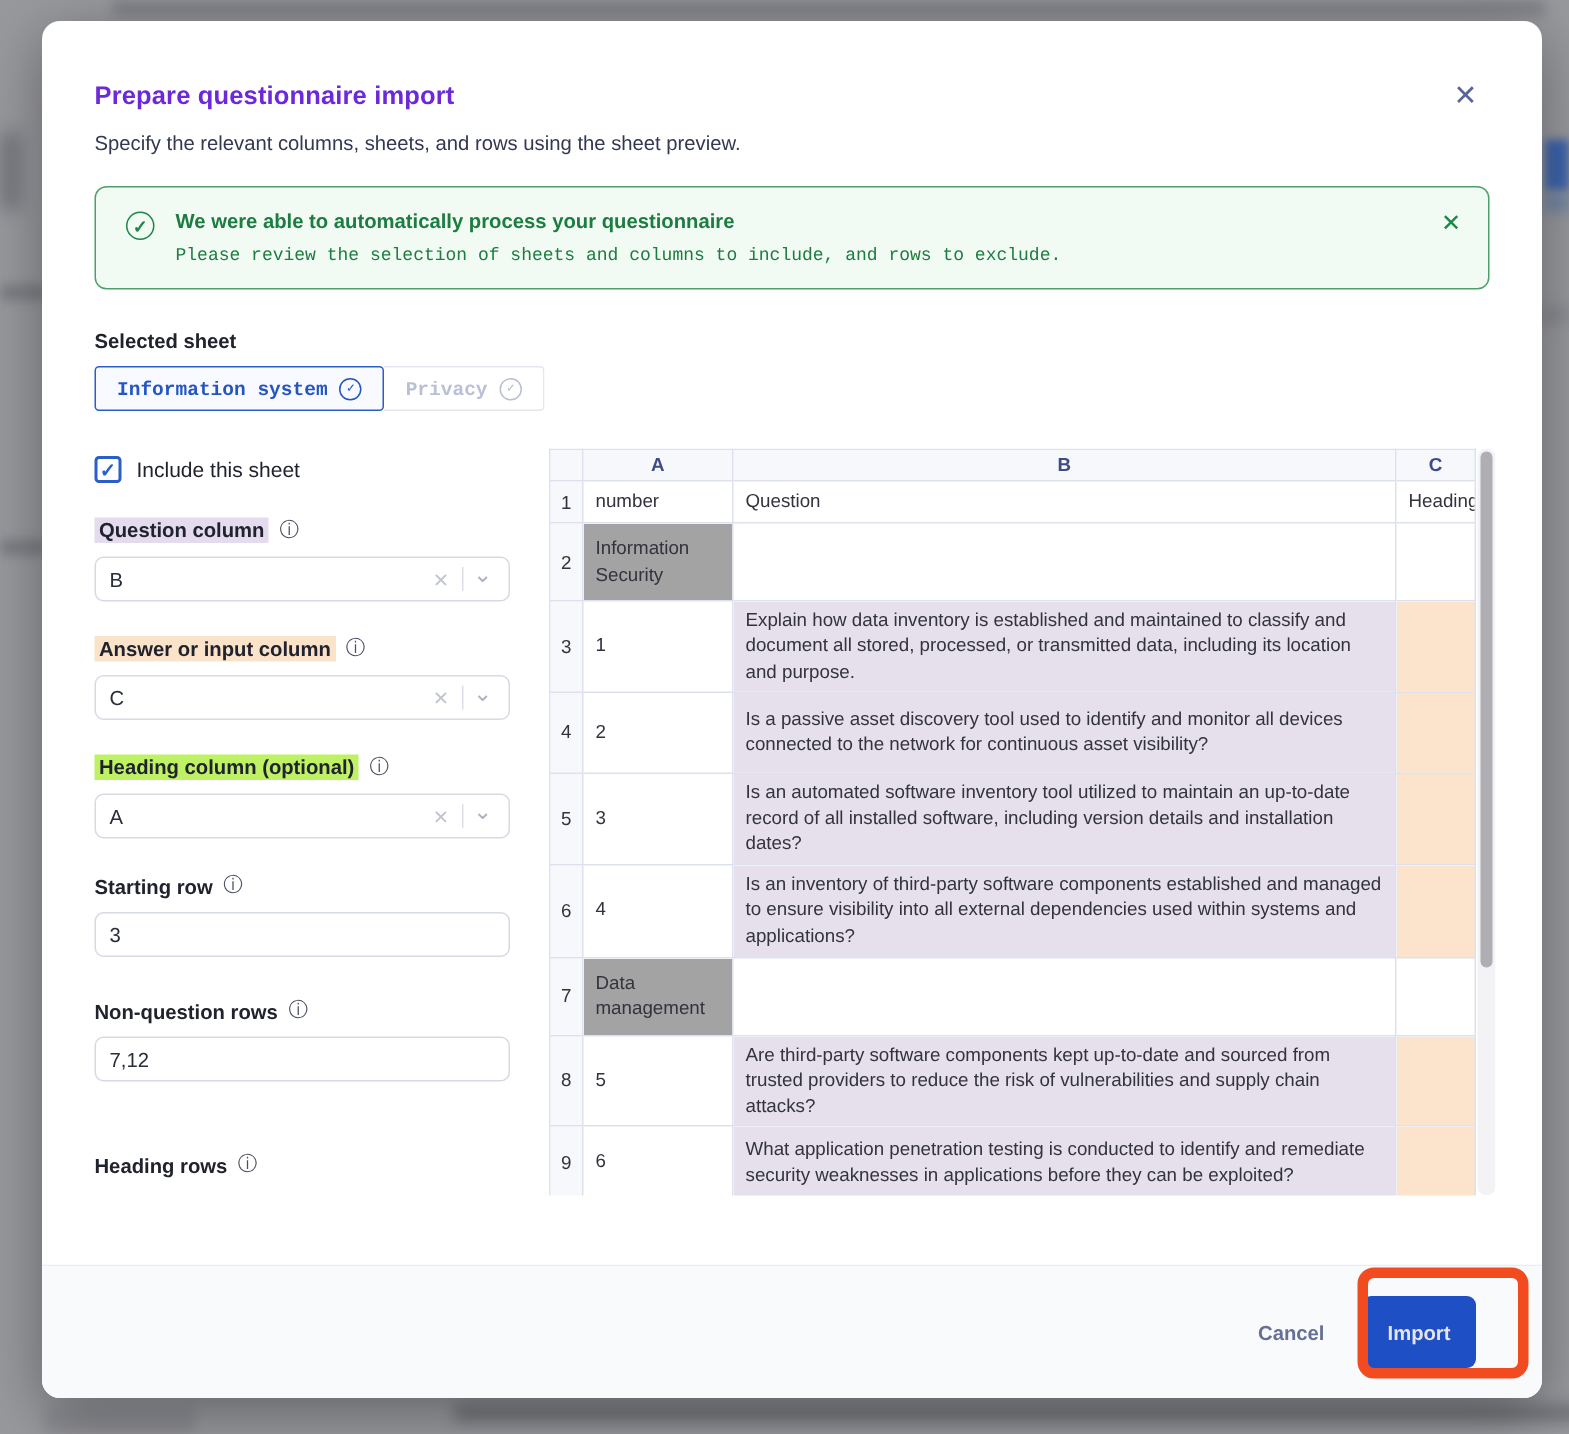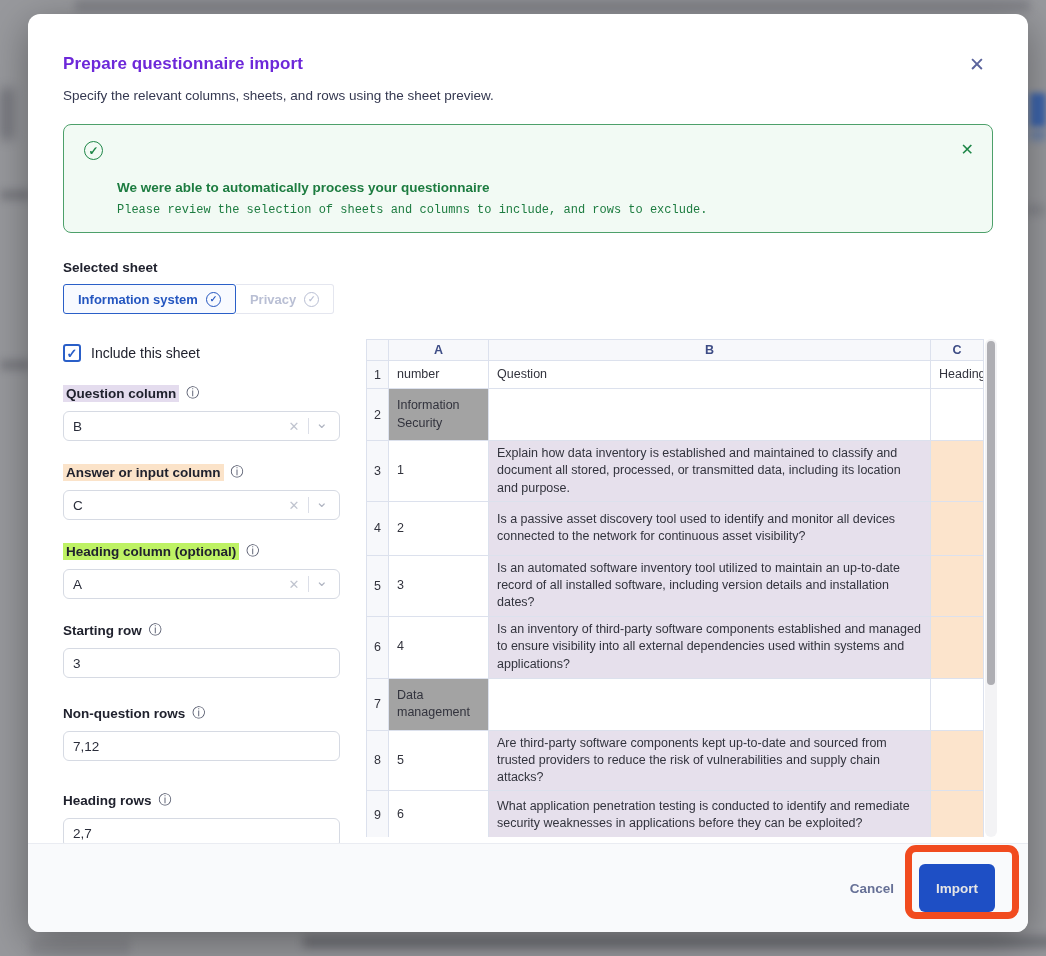--- a/index.html
+++ b/index.html
@@ -39,28 +39,28 @@
   .banner {
     margin-top:21px; border:1px solid #4da06a; background:#f2faf4;
     border-radius:8px; padding:15px 18px 15px 20px;
     display:flex; align-items:flex-start;
   }
   .banner-check {
     width:19px; height:19px; border:1.6px solid #1e8647; border-radius:50%;
     color:#1e8647; font-size:12px; font-weight:700;
     display:flex; align-items:center; justify-content:center; flex:0 0 auto; margin-top:1px;
   }
-  .banner-text { margin-left:14px; flex:1;margin-top:40px; }
+  .banner-text { margin-left:14px; flex:1; }
   .banner-title { font-size:13.5px; font-weight:700; color:#1d7c40; }
   .banner-sub   { font-size:12px; color:#1d7c40; margin-top:8px;font-family:Liberation Mono, monospace; }
   .banner-close { color:#1e8647; font-size:16px; cursor:pointer; line-height:1; margin-top:2px; }
 
   
   .section-label { margin-top:27px; font-size:13.5px; font-weight:700; color:#20222e; }
-  .tabs { margin-top:9px; display:flex; }
+  .tabs { margin-top:9px; display:flex;font-family:Liberation Mono, monospace; }
   .tab {
     height:30px; display:flex; align-items:center; gap:8px;
     padding:0 14px; font-size:13px; font-weight:700; cursor:pointer;
     border:1px solid #e4e6ef; background:#fff; color:#b9bfd4;
   }
   .tab .tab-check {
     width:15px; height:15px; border:1.4px solid currentColor; border-radius:50%;
     font-size:9px; display:flex; align-items:center; justify-content:center;
   }
   .tab.selected { border:1px solid #2a5fc8; background:#f8faff; color:#2456c0; border-radius:3px; z-index:2; }
@@ -74,22 +74,22 @@
   .checkbox-row { display:flex; align-items:center; margin-top:5px; }
   .checkbox {
     width:18px; height:18px; border:2px solid #2a5fc8; border-radius:3px; background:#fff;
     color:#2a5fc8; font-size:13px; font-weight:700;
     display:flex; align-items:center; justify-content:center; cursor:pointer;
   }
   .checkbox-label { margin-left:10px; font-size:14px; color:#20222e; }
 
   .field { margin-top:22px; }
   .field.gap-lg { margin-top:26px; }
-  .field.gap-xl { margin-top:30px; }
-  .field-label { font-size:13.5px; font-weight:700; color:#20222e; display:flex; align-items:center; gap:7px; }
+  .field.gap-xl { margin-top:46px; }
+  .field-label { font-size:13.5px; font-weight:700; color:#20222e; display:flex; align-items:flex-end; gap:7px; }
   .hl { padding:1px 3px; }
   .hl-purple { background:#e4dcee; }
   .hl-peach  { background:#fbe3c9; }
   .hl-green  { background:#bef264; }
   .info-icon { font-size:13px; color:#4a4f63; font-weight:400; cursor:pointer; }
 
   .select, .text-input {
     margin-top:9px; width:277px; height:30px;
     border:1px solid #d6dae3; border-radius:6px; background:#fff;
     font-size:13.5px; color:#2a2d3a;
@@ -141,21 +141,21 @@
     position:absolute; left:2px; top:2px; width:8px; height:344px;
     background:#aeaeb3; border-radius:4px; cursor:pointer;
   }
 
   
   .modal-footer {
     position:absolute; left:0; right:0; bottom:0; height:89px;
     background:#f9fafc; border-top:1px solid #eaecf2;
     border-radius:0 0 12px 12px;
     display:flex; align-items:center; justify-content:flex-end;
-    padding-right:33px; gap:25px;
+    padding-right:44px; gap:25px;
   }
   .cancel-link { font-size:13.5px; font-weight:700; color:#667096; cursor:pointer; }
   .import-button {
     background:#1e4fc5; color:#e5e5e5; border:none; border-radius:6px;
     height:48px; padding:0 17px; font-size:13.5px; font-weight:700;
     font-family:"Liberation Sans", sans-serif; cursor:pointer;
   }
 
   
   .annotation-box {
@@ -269,21 +269,20 @@
             <span class="info-icon">ⓘ</span>
           </div>
           <input class="text-input" value="7,12" style="">
         </div>
 
         <div class="field gap-xl">
           <div class="field-label">
             <span>Heading rows</span>
             <span class="info-icon">ⓘ</span>
           </div>
-          <input class="text-input" value="2,7" style="">
         </div>
 
       </div>
 
       <div class="preview-col">
         <div class="sheet-preview">
           <table class="sheet">
             <colgroup>
               <col class="c-num">
                 <col class="c-a">

